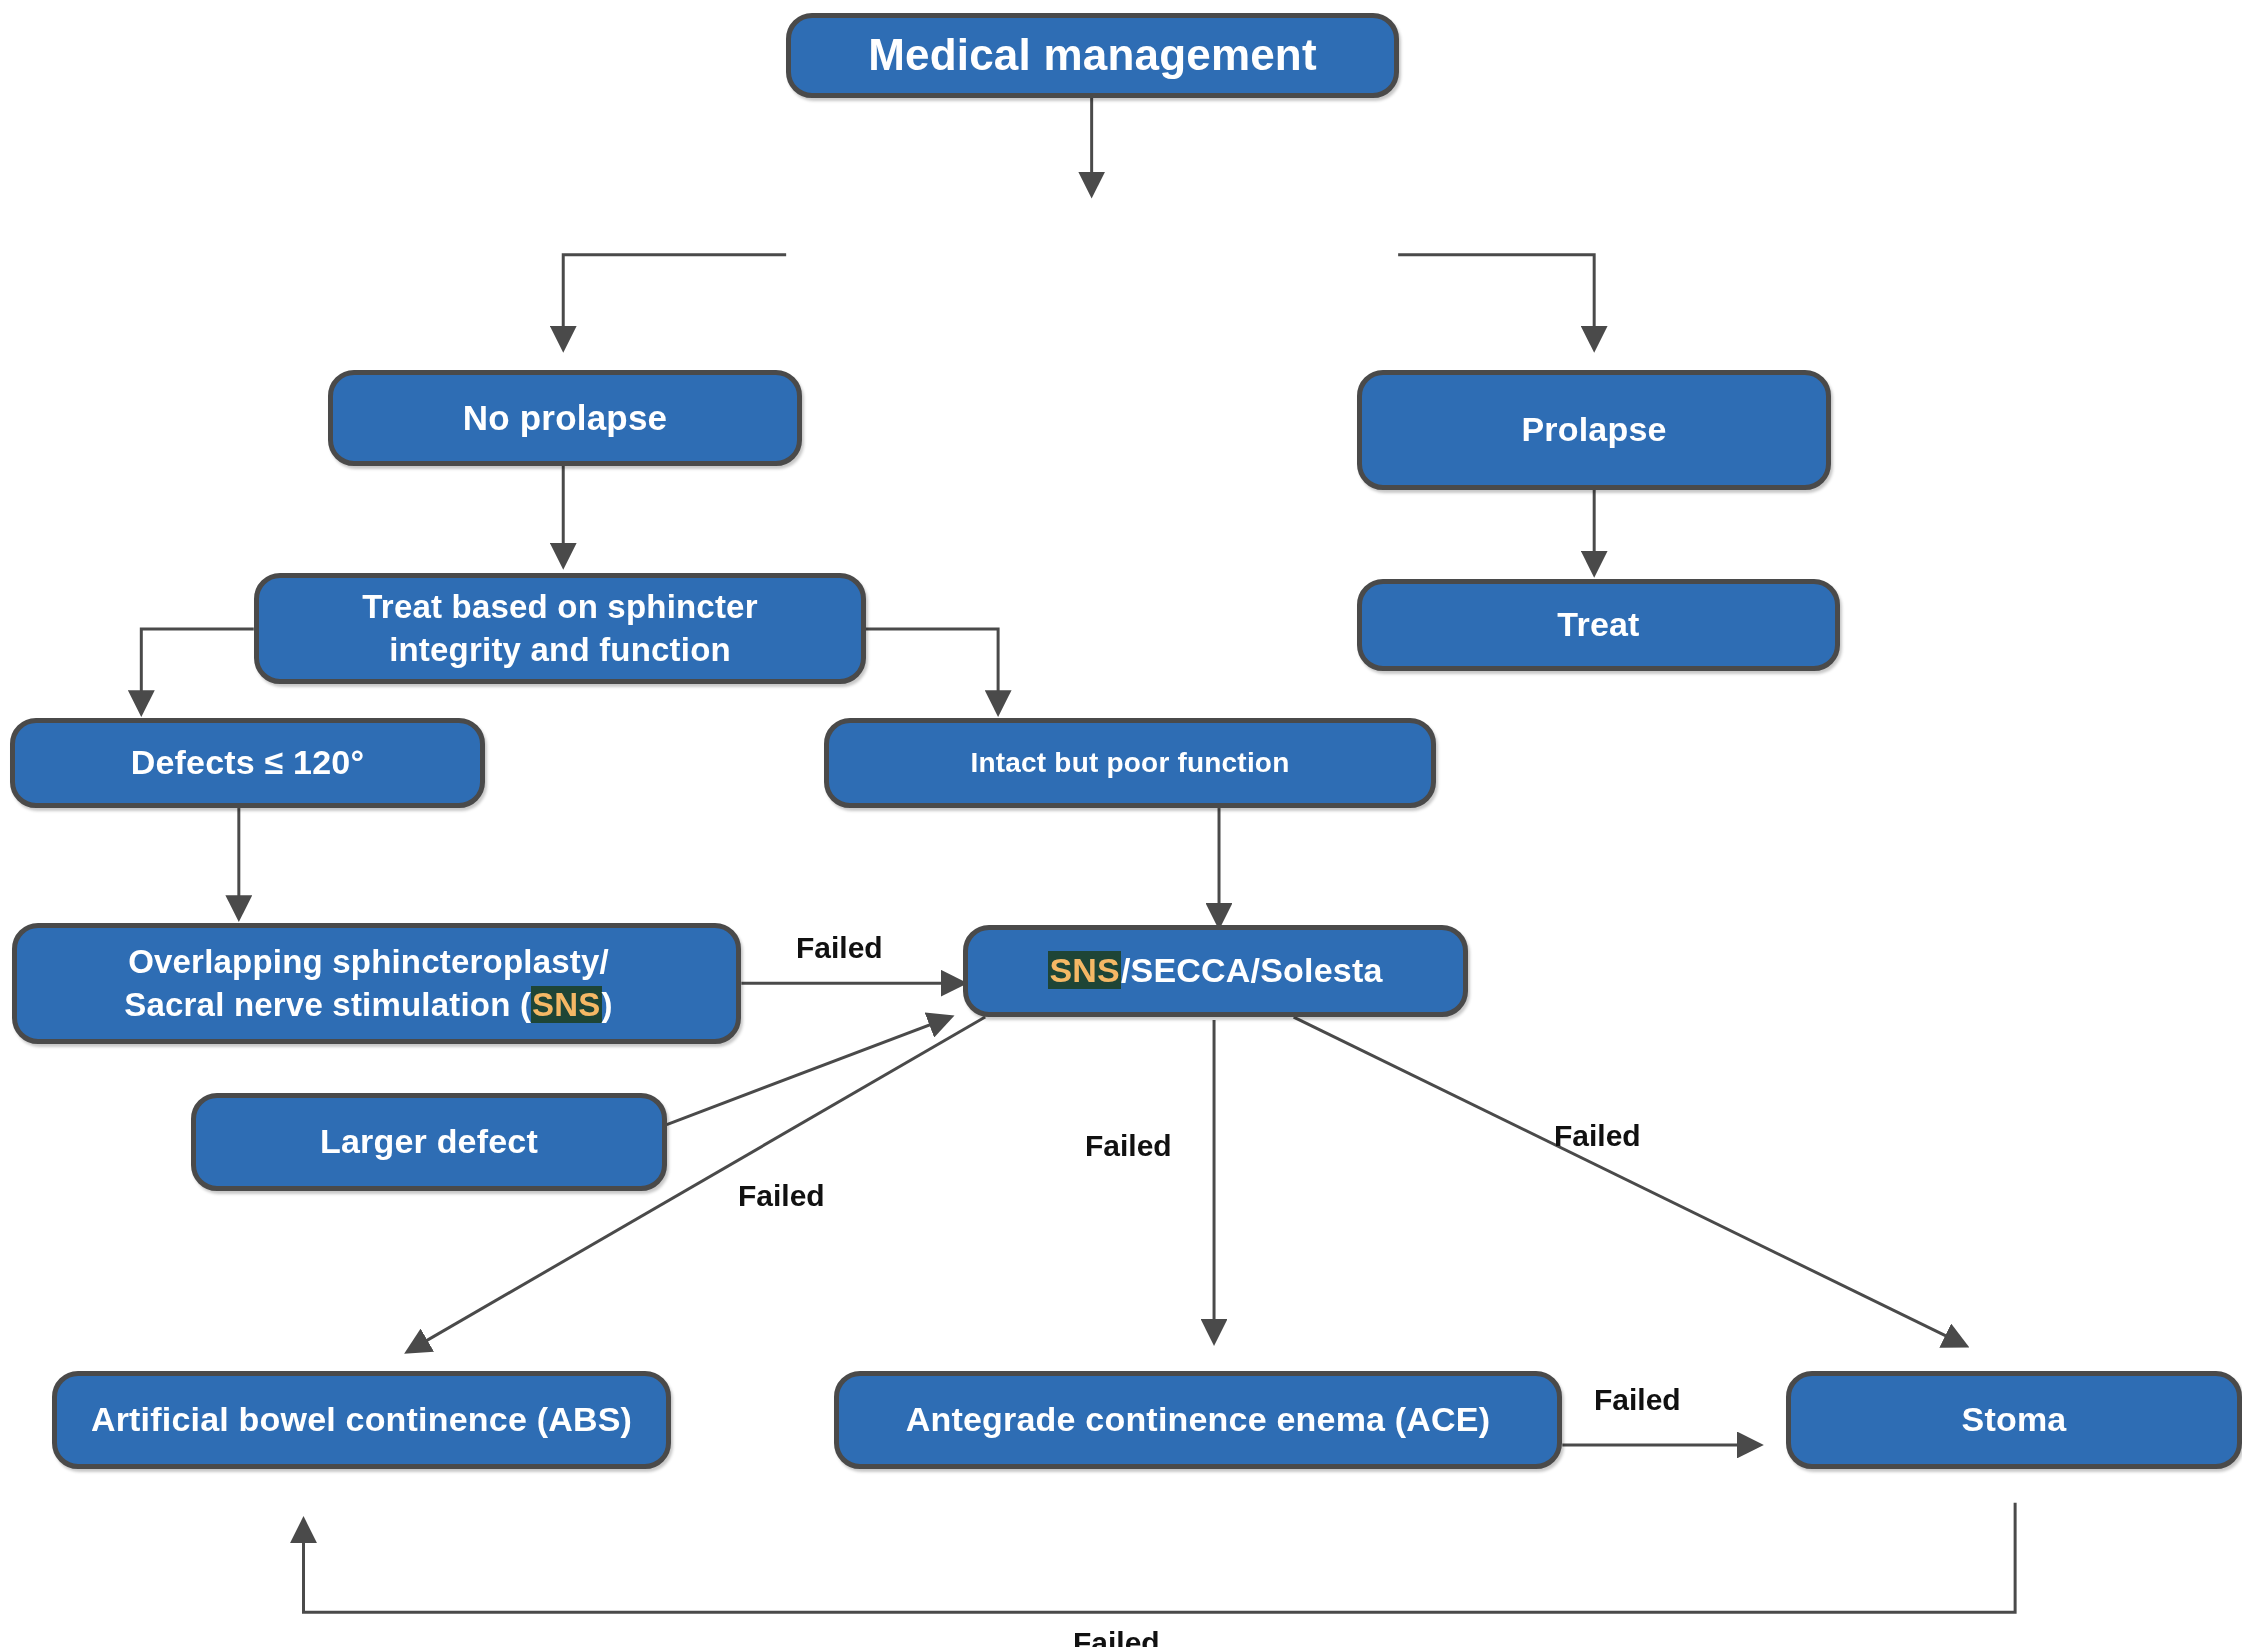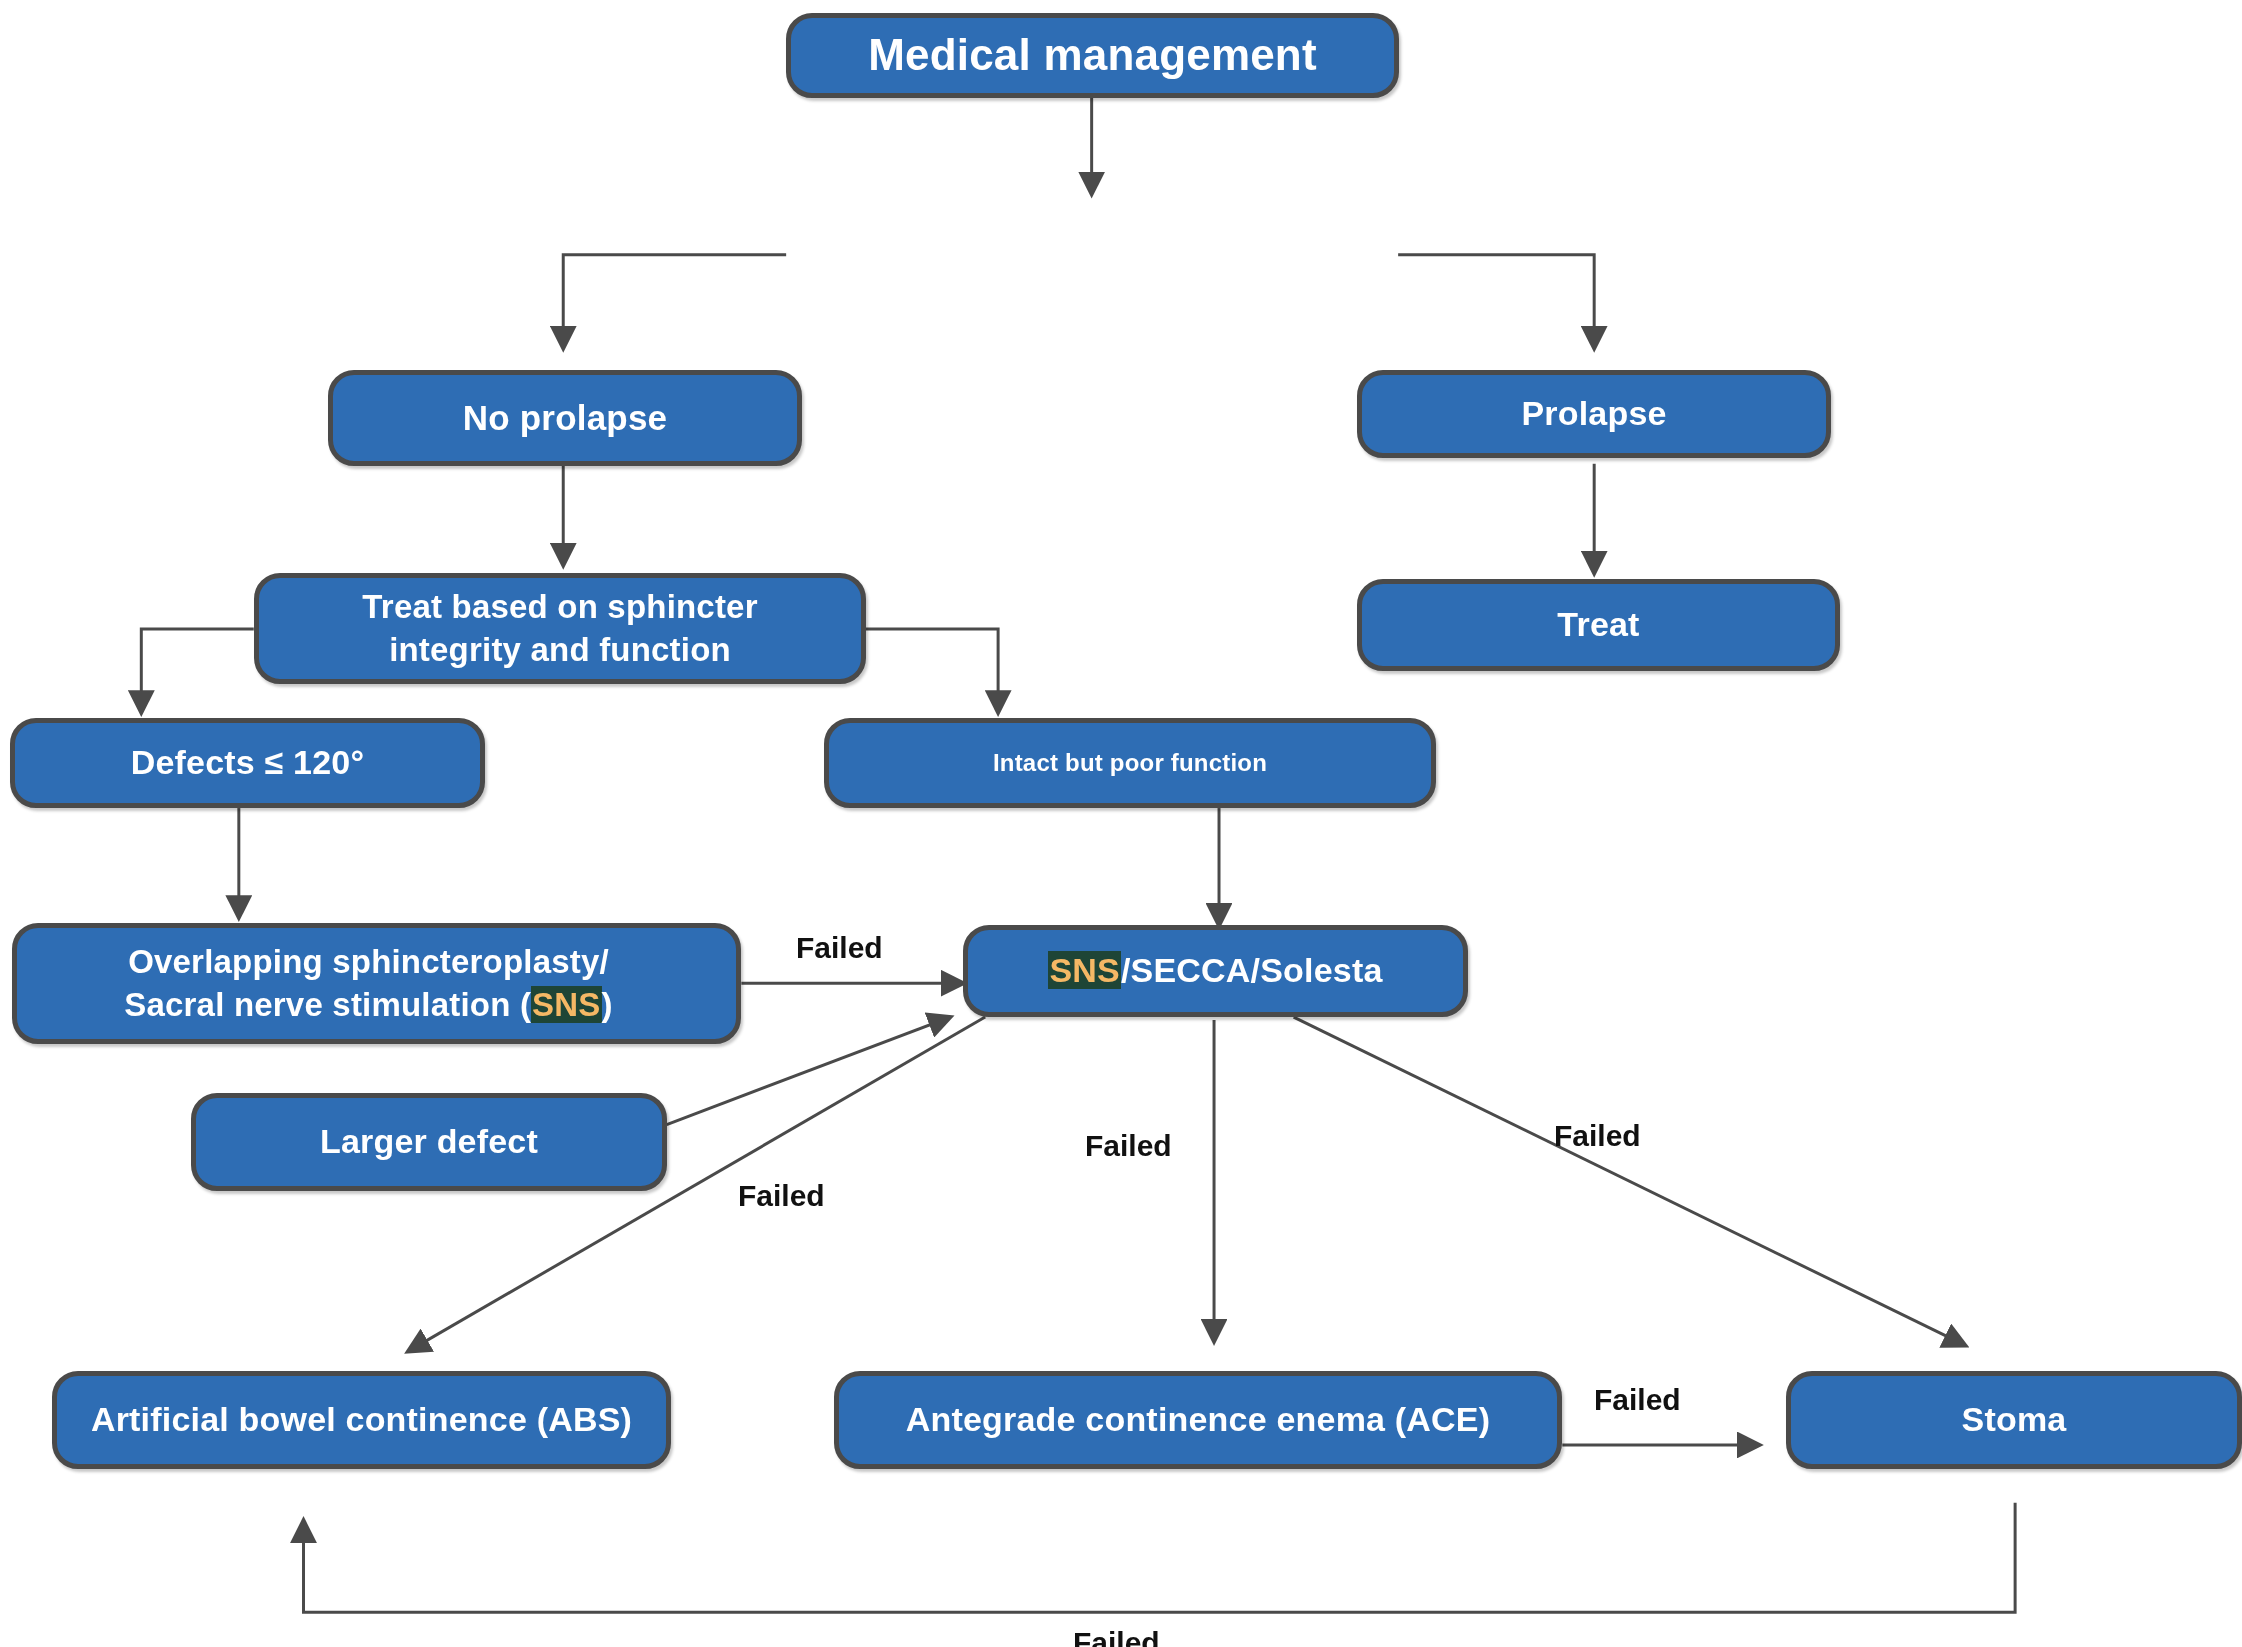--- a/index.html
+++ b/index.html
@@ -140,38 +140,38 @@
 
   <div class="node" style="left:786px; top:13px; width:613px; height:85px; font-size:44px;">
     <span class="label">Medical management</span>
   </div>
 
 
   <div class="node" style="left:328px; top:370px; width:474px; height:96px; font-size:35px;">
     <span class="label">No prolapse</span>
   </div>
 
-  <div class="node" style="left:1357px; top:370px; width:474px; height:88px; font-size:34px;">
+  <div class="node" style="left:1357px; top:370px; width:474px; height:120px; font-size:34px;">
     <span class="label">Prolapse</span>
   </div>
 
   <div class="node" style="left:254px; top:573px; width:612px; height:111px; font-size:33px; flex-direction:column;">
     <span class="label">Treat based on sphincter</span>
     <span class="label">integrity and function</span>
   </div>
 
   <div class="node" style="left:1357px; top:579px; width:483px; height:92px; font-size:34px;">
     <span class="label">Treat</span>
   </div>
 
   <div class="node" style="left:10px; top:718px; width:475px; height:90px; font-size:34px;">
     <span class="label">Defects ≤ 120°</span>
   </div>
 
-  <div class="node" style="left:824px; top:718px; width:612px; height:90px; font-size:24px;">
+  <div class="node" style="left:824px; top:718px; width:612px; height:90px; font-size:28px;">
     <span class="label">Intact but poor function</span>
   </div>
 
   <div class="node" style="left:12px; top:923px; width:729px; height:121px; font-size:33px; flex-direction:column; padding-left:10px; padding-right:26px;">
     <span class="label">Overlapping sphincteroplasty/</span>
     <span class="label"><span>Sacral nerve stimulation (</span><span class="hl">SNS</span><span>)</span></span>
   </div>
 
   <div class="node" style="left:963px; top:925px; width:505px; height:92px; font-size:34px;">
     <span class="label"><span class="hl">SNS</span><span>/SECCA/Solesta</span></span>

